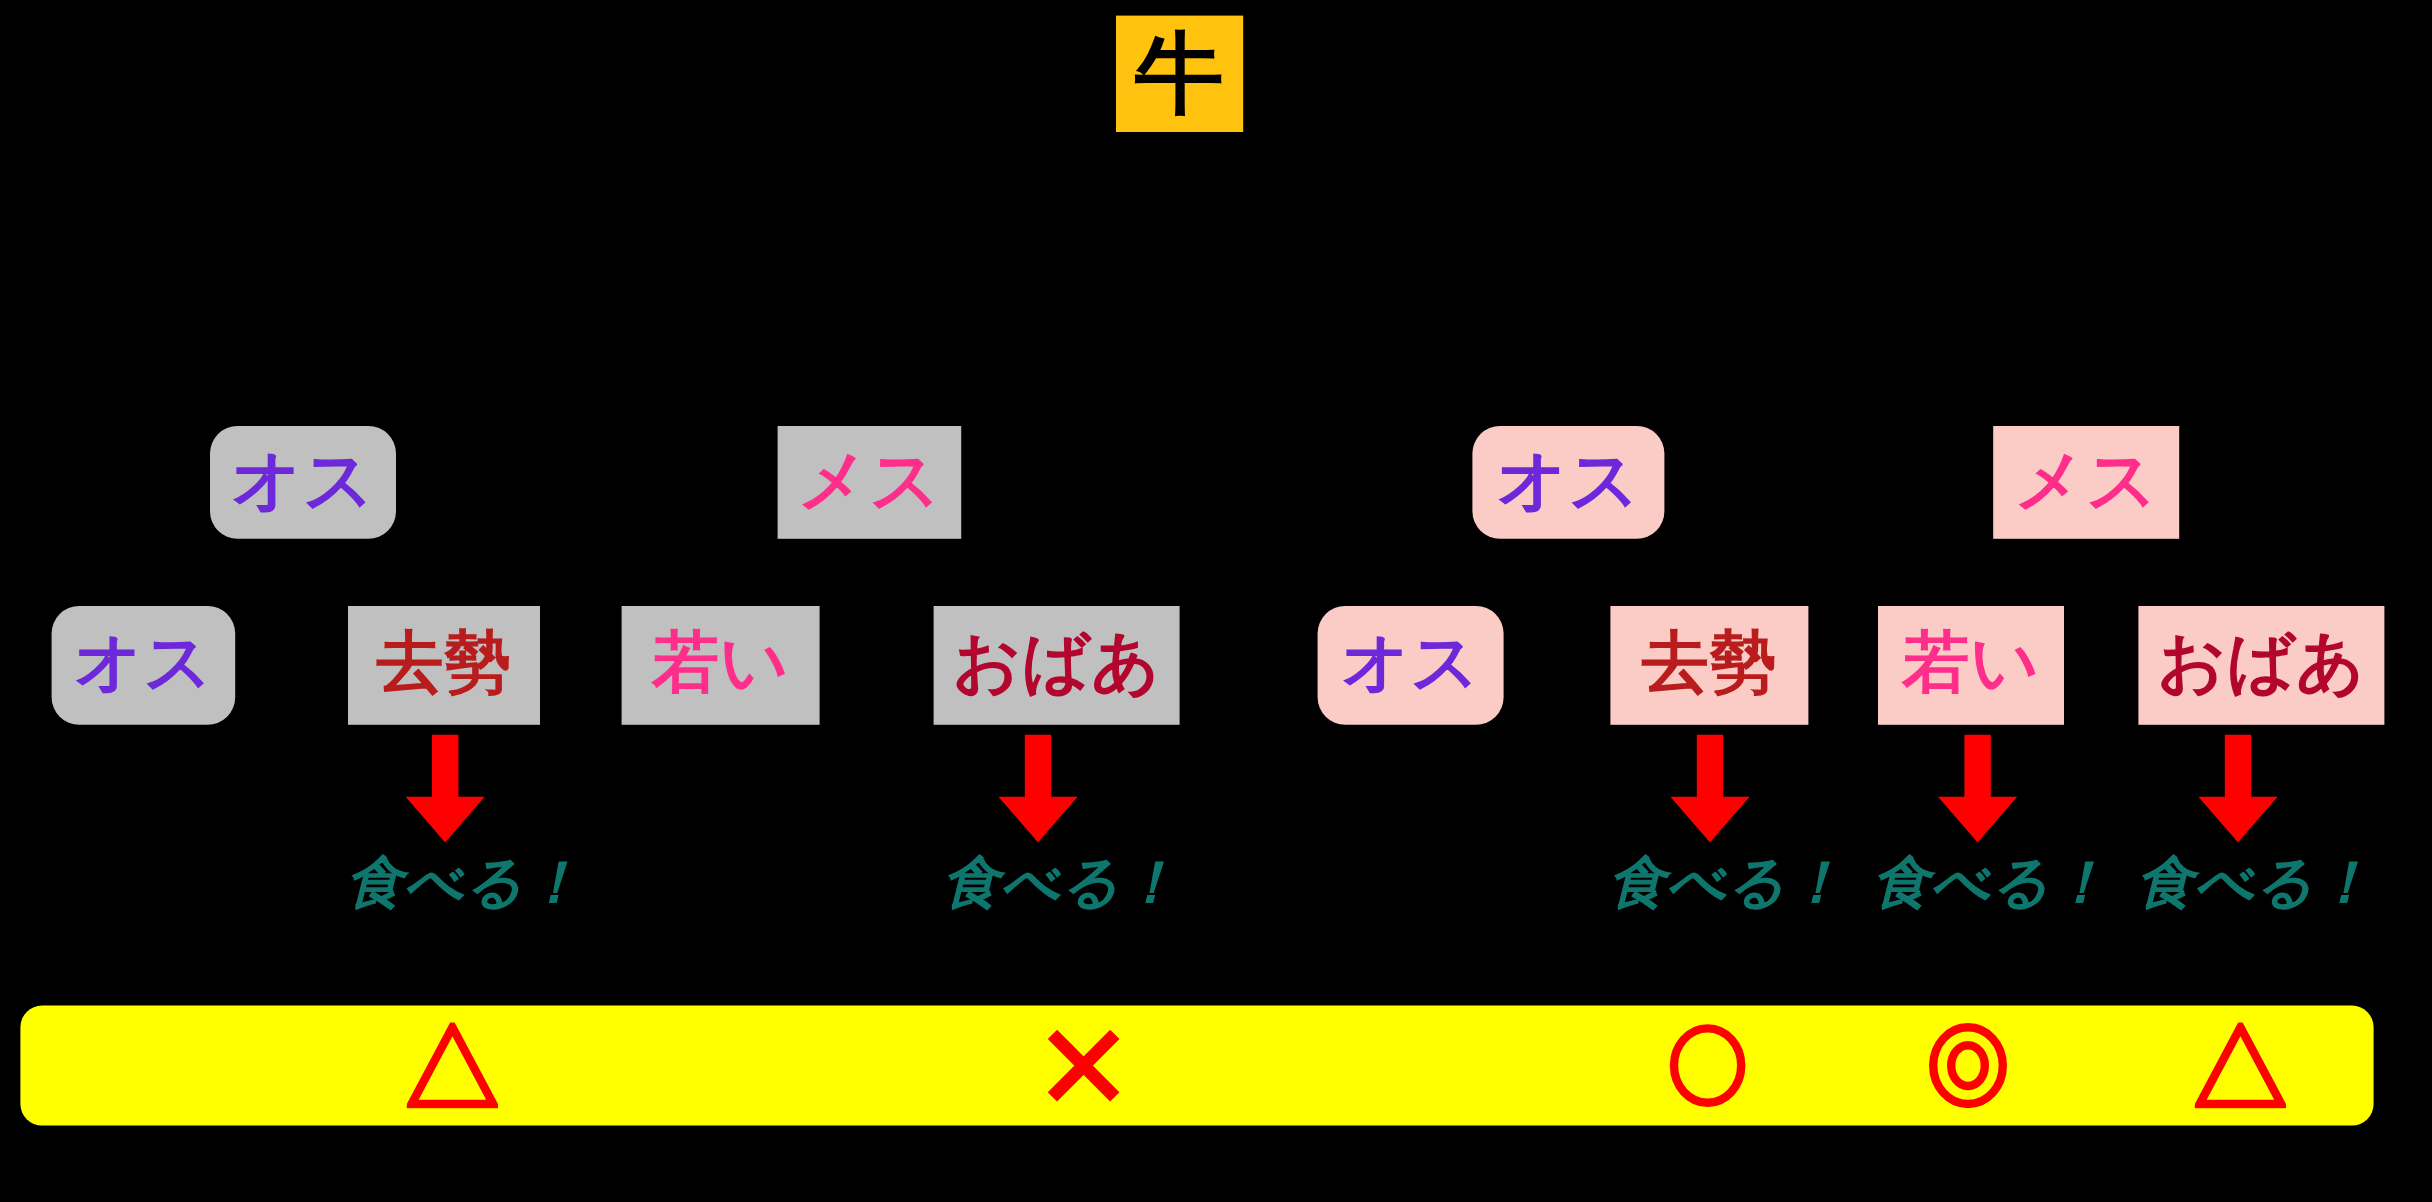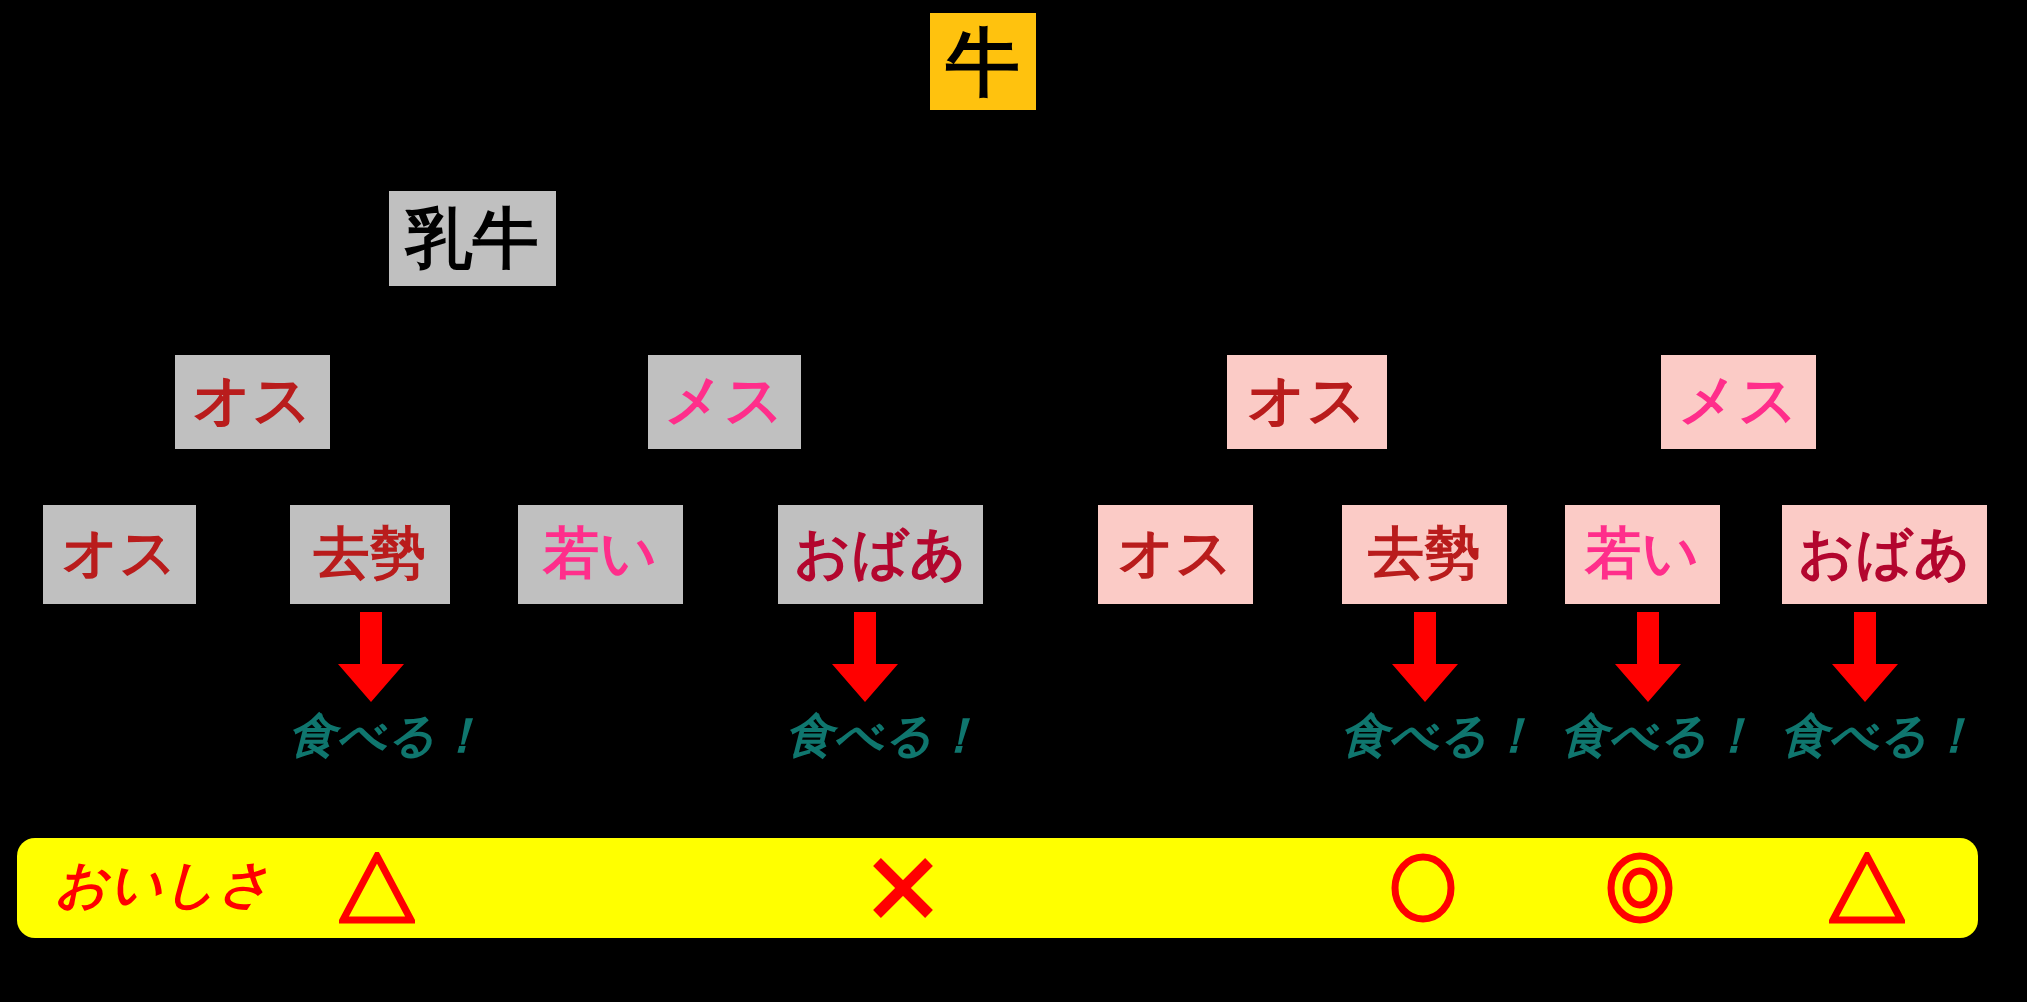--- a/index.html
+++ b/index.html
@@ -78,21 +78,21 @@
   .lvl4.d4a { left: 43px;   width: 153px; }
   .lvl4.d4b { left: 290px;  width: 160px; }
   .lvl4.d4c { left: 518px;  width: 165px; }
   .lvl4.d4d { left: 778px;  width: 205px; }
   .lvl4.b4a { left: 1098px; width: 155px; }
   .lvl4.b4b { left: 1342px; width: 165px; }
   .lvl4.b4c { left: 1565px; width: 155px; }
   .lvl4.b4d { left: 1782px; width: 205px; }
 
   
-  .c-blue    { color: #b91c1c; }
+  .c-blue    { color: #6d28d9; border-radius: 23px; }
   .c-pink    { color: #FF2E8B; text-align: right; }
   .c-magenta { color: #b91c1c; }
   .c-crimson { color: #B3062E; }
 
   
   .arrow {
     position: absolute;
     width: 70px;
     height: 90px;
     top: 612px;
@@ -158,23 +158,20 @@
 </style>
 </head>
 <body>
 
 <div id="stage">
 
   <div class="node lvl1">
     <span>牛</span>
   </div>
 
-  <div class="node lvl2 dairy">
-    <span>乳牛</span>
-  </div>
 
   <div class="node lvl3 g d3a c-blue">
     <span>オス</span>
   </div>
   <div class="node lvl3 g d3b c-pink">
     <span>メス</span>
   </div>
   <div class="node lvl3 p b3a c-blue">
     <span>オス</span>
   </div>
@@ -234,21 +231,20 @@
       </svg>
   </div>
 
   <div class="eat eat-1">食べる！</div>
   <div class="eat eat-2">食べる！</div>
   <div class="eat eat-3">食べる！</div>
   <div class="eat eat-4">食べる！</div>
   <div class="eat eat-5">食べる！</div>
 
   <div id="tasty-bar">
-    <div id="tasty-label">おいしさ</div>
 
     <div class="rating rt-1">
       <svg viewBox="0 0 76 72" xmlns="http://www.w3.org/2000/svg">
         <polygon points="38,4 72,68 4,68" fill="none" stroke="#FF0000" stroke-width="7"></polygon>
       </svg>
     </div>
 
     <div class="rating rt-2">
       <svg viewBox="0 0 76 72" xmlns="http://www.w3.org/2000/svg">
         <line x1="12" y1="10" x2="64" y2="62" stroke="#FF0000" stroke-width="11"></line>

